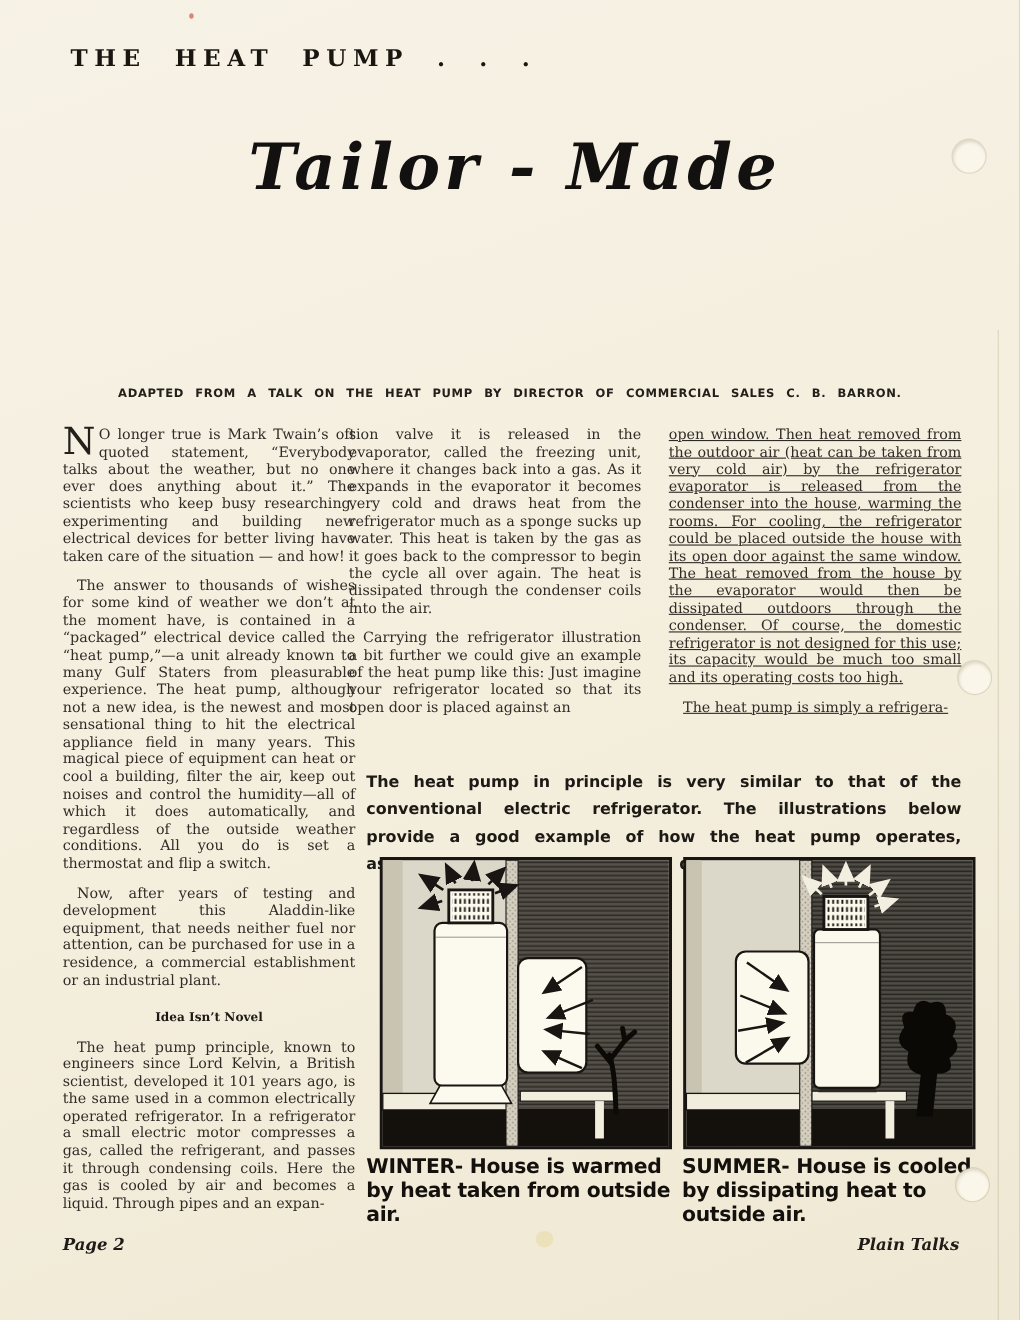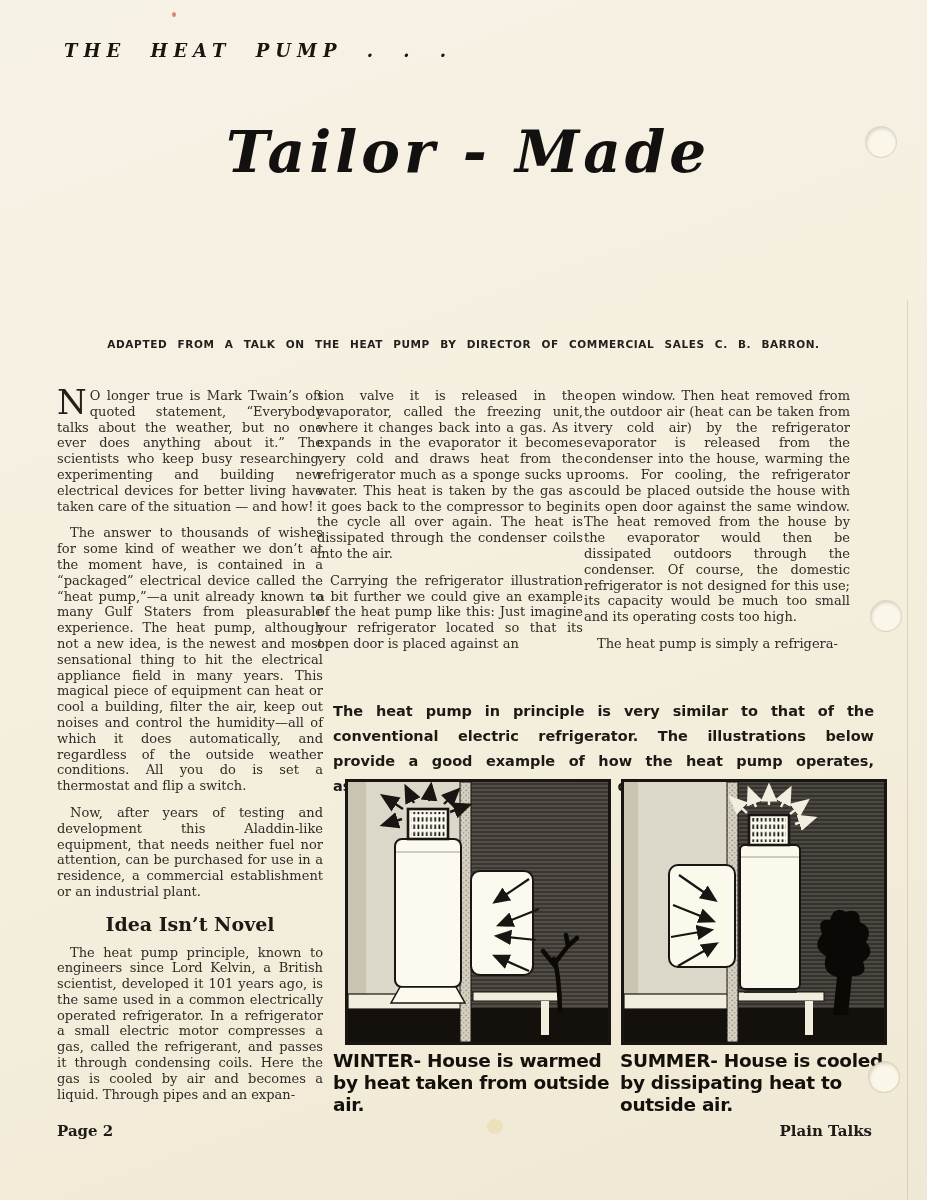--- a/index.html
+++ b/index.html
@@ -10,60 +10,59 @@
     background:#f5efe1;
     background-image:linear-gradient(160deg, #f7f2e6 0%, #f4eedd 55%, #efe8d4 100%);
     overflow:hidden;
     color:#2f2b26;
     font-family:"DejaVu Serif", serif;
   }
   
   .kicker{
     position:absolute;left:64px;top:40px;
     font-family:"DejaVu Serif", serif;
-    font-weight:bold;font-size:18px;letter-spacing:6px;word-spacing:12px;
+    font-weight:bold;font-size:21px;letter-spacing:6px;word-spacing:12px;
     color:#191510;
-    font-style:italic;
   }
   .title-line{
     position:absolute;
     font-family:"DejaVu Serif", serif;
     font-style:italic;font-weight:bold;
     color:#131110;
     white-space:nowrap;
   }
   .title-1{left:226px;top:118px;font-size:58px;letter-spacing:4px;}
   .title-2{left:452px;top:194px;font-size:60px;letter-spacing:6px;}
   .byline{
-    position:absolute;left:0;right:0;top:338px;
+    position:absolute;left:0;right:0;top:352px;
     text-align:center;
     font-family:"DejaVu Sans", sans-serif;
     font-weight:bold;font-size:10.5px;letter-spacing:0.6px;word-spacing:6px;
     color:#23201b;
   }
   
   .col{
     position:absolute;top:388px;width:266px;
     font-size:13px;line-height:15.8px;text-align:justify;
     color:#2f2b26;
   }
   .col-1{left:57px;}
   .col-2{left:317px;}
-  .col-3{left:584px;}
+  .col-3{left:608px;text-decoration:underline;}
   .col p{margin:0 0 11px 0;text-indent:13px;}
   .col p.no-indent{text-indent:0;}
   .dropcap{
     float:left;
     font-size:34px;line-height:27px;
     padding:1px 3px 0 0;
     color:#23201b;
   }
   .subhead{
     font-family:"DejaVu Serif", serif;
-    font-weight:bold;font-size:19px;
+    font-weight:bold;font-size:11px;
     text-align:center;text-indent:0;
     margin:17px 0 12px 0;
     color:#1d1a15;
   }
   
   .callout{
     position:absolute;left:333px;top:699px;width:541px;
     font-family:"DejaVu Sans", sans-serif;
     font-weight:bold;font-size:14.5px;line-height:25px;
     word-spacing:3px;text-align:justify;
@@ -78,21 +77,21 @@
     font-family:"DejaVu Sans", sans-serif;
     font-weight:bold;font-size:18.5px;line-height:22px;letter-spacing:-0.3px;
     color:#14110d;
   }
   .figcap-winter{left:333px;width:286px;}
   .figcap-summer{left:620px;width:290px;}
   
   .footer-item{
     position:absolute;top:1122px;
     font-family:"DejaVu Serif", serif;
-    font-weight:bold;font-size:15px;
+    font-style:italic;font-weight:bold;font-size:15px;
     color:#1f1b16;
   }
   .footer-left{left:57px;}
   .footer-right{right:55px;margin-left:22px;}
   
   .hole{
     position:absolute;width:30px;height:30px;border-radius:50%;
     background:#faf6ea;
     box-shadow: inset 1px 2px 3px rgba(90,75,40,0.18), 0 0 0 1px rgba(190,178,148,0.4);
   }

